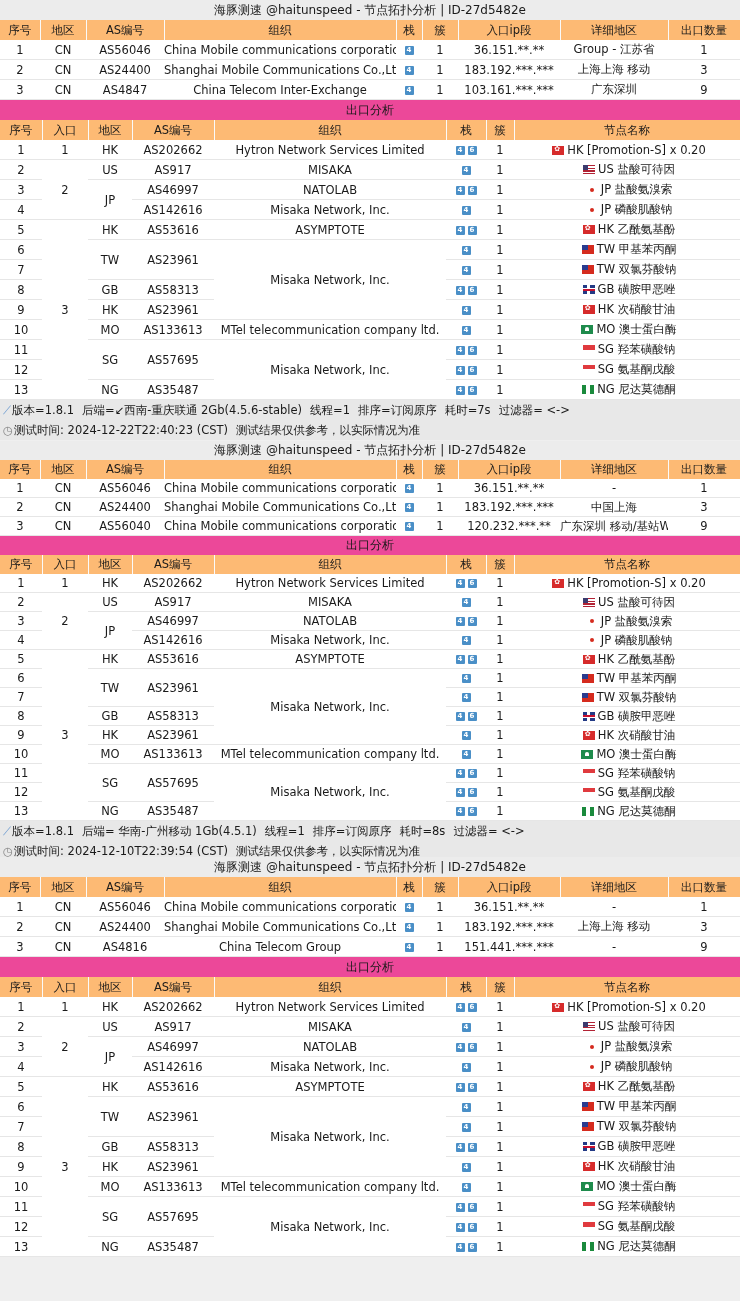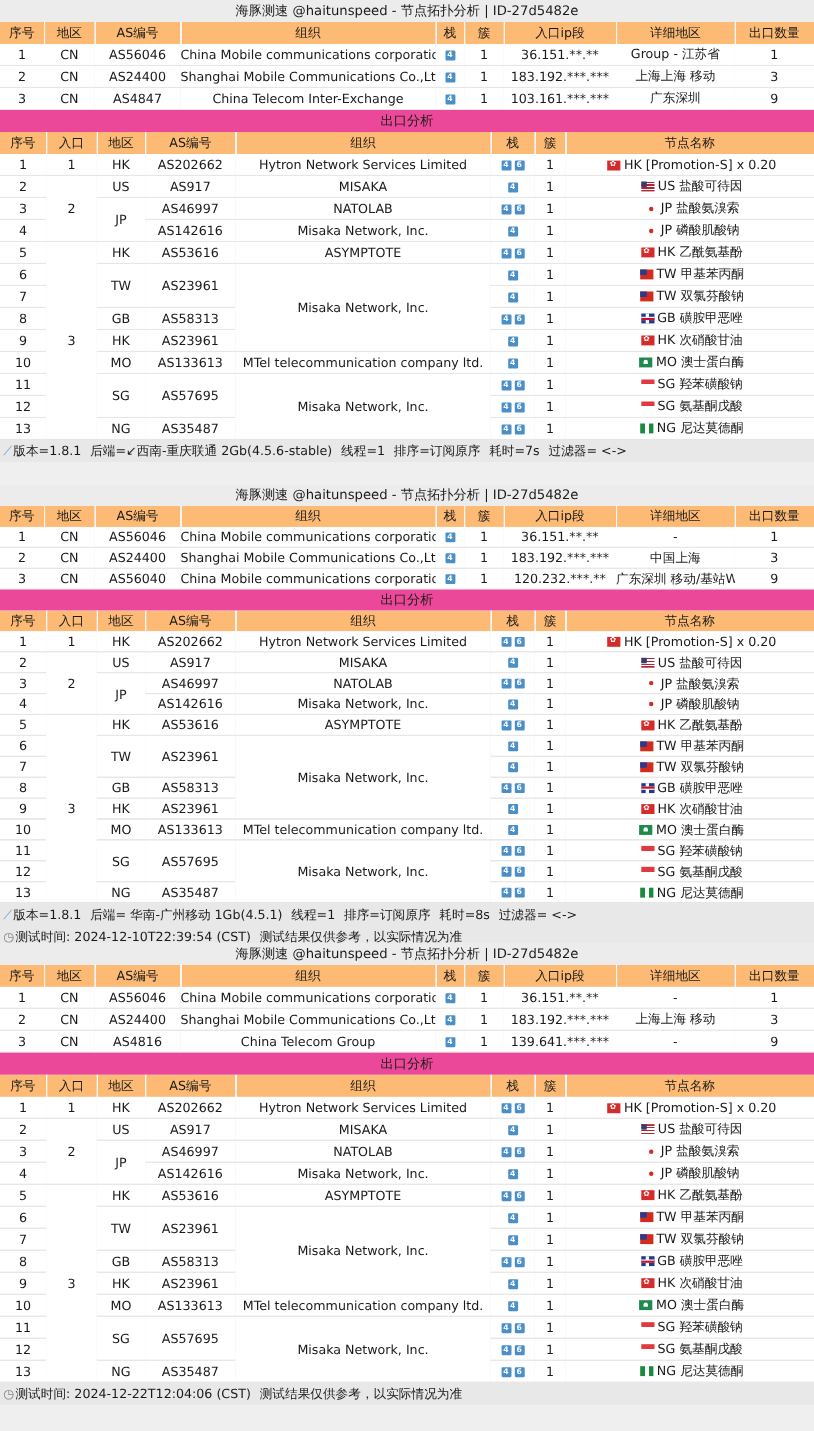--- a/index.html
+++ b/index.html
@@ -273,20 +273,21 @@
                 <span class="badge">4</span>
                 <span class="badge">6</span>
               </span></td>
             <td>1</td>
             <td class="node"><span class="flag ng"></span><span>NG 尼达莫德酮</span></td>
           </tr>
         </tbody>
       </table>
       <div class="footer">
         <div class="line"><span class="icon">⟋</span><span>版本=1.8.1</span><span class="sp"></span><span>后端=↙西南-重庆联通 2Gb(4.5.6-stable)</span><span class="sp"></span><span>线程=1</span><span class="sp"></span><span>排序=订阅原序</span><span class="sp"></span><span>耗时=7s</span><span class="sp"></span><span>过滤器= &lt;-&gt;</span></div>
+        <div class="line"><span class="clock">◷</span><span>测试时间: 2024-12-22T22:40:23 (CST)</span><span class="sp"></span><span>测试结果仅供参考，以实际情况为准</span></div>
       </div>
     </div>
     <div class="panel" style="height: 416px;">
       <div class="title" style="height:19px;line-height:19px;">海豚测速 @haitunspeed - 节点拓扑分析 | ID-27d5482e</div>
       <table>
         <colgroup>
           <col style="width:40px">
           <col style="width:46px">
           <col style="width:78px">
           <col style="width:232px">
@@ -582,21 +583,21 @@
           </tr>
           <tr>
             <td style="height:19px">3</td>
             <td style="height:19px">CN</td>
             <td style="height:19px">AS4816</td>
             <td style="height:19px">China Telecom Group</td>
             <td><span class="badges">
                 <span class="badge">4</span>
               </span></td>
             <td>1</td>
-            <td>139.641.***.***</td>
+            <td>151.441.***.***</td>
             <td>-</td>
             <td>9</td>
           </tr>
         </tbody>
       </table>
       <div class="section-title" style="height:20px;line-height:20px;">出口分析</div>
       <table>
         <colgroup>
           <col style="width:42px">
           <col style="width:46px">
@@ -759,16 +760,15 @@
             <td><span class="badges">
                 <span class="badge">4</span>
                 <span class="badge">6</span>
               </span></td>
             <td>1</td>
             <td class="node"><span class="flag ng"></span><span>NG 尼达莫德酮</span></td>
           </tr>
         </tbody>
       </table>
       <div class="footer">
-        <div class="line"><span class="clock">◷</span><span>测试时间: 2024-12-22T12:04:06 (CST)</span><span class="sp"></span><span>测试结果仅供参考，以实际情况为准</span></div>
       </div>
     </div>
   </div>
 
 </body></html>

